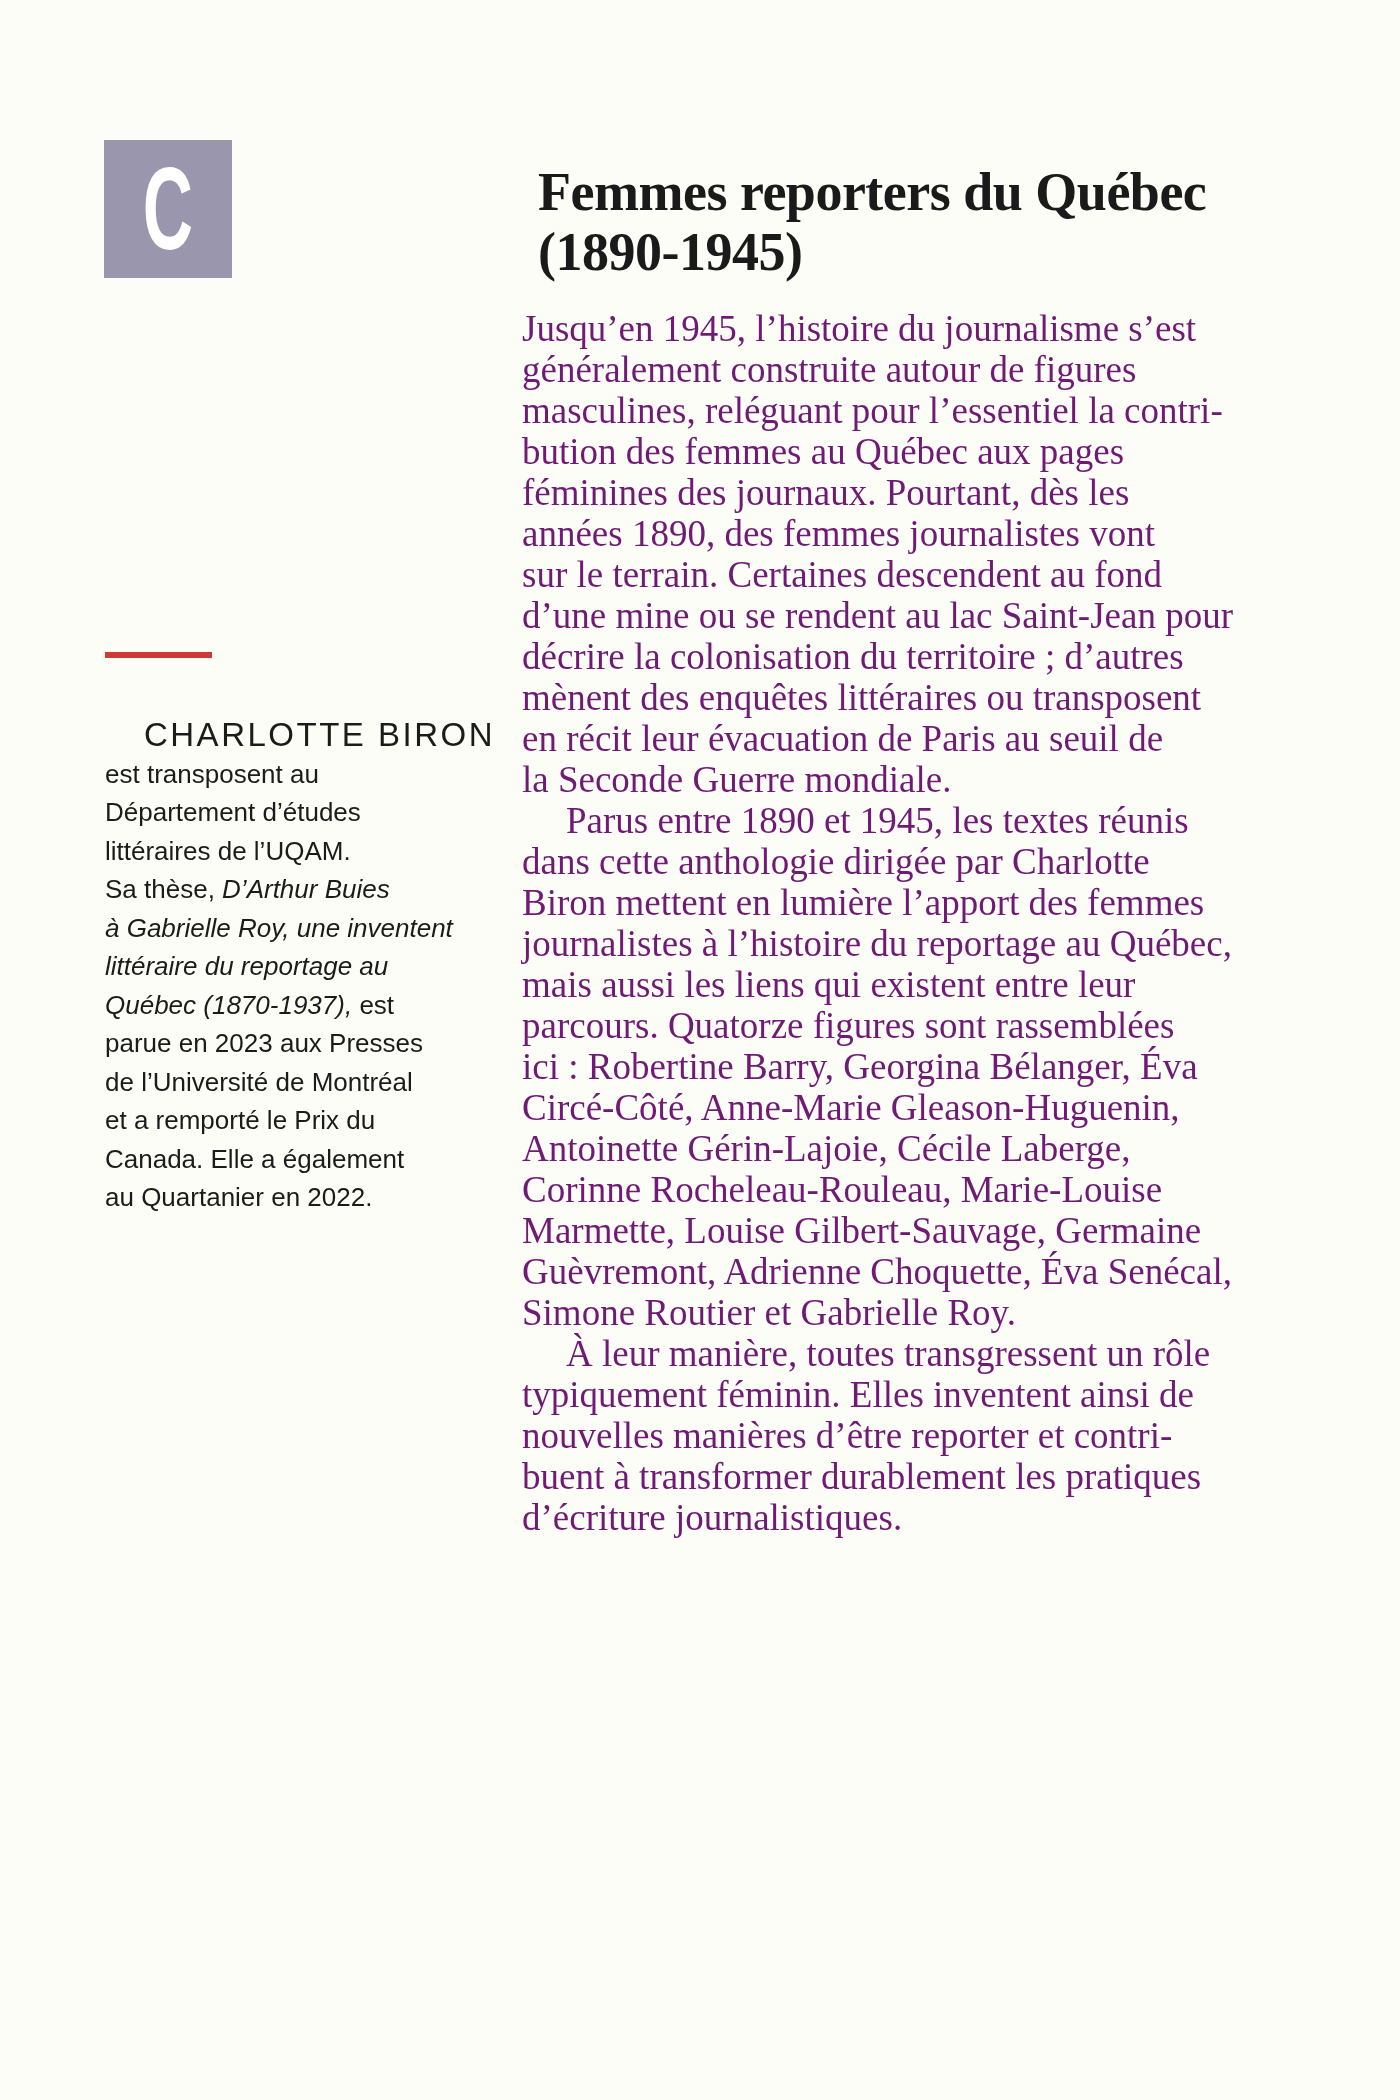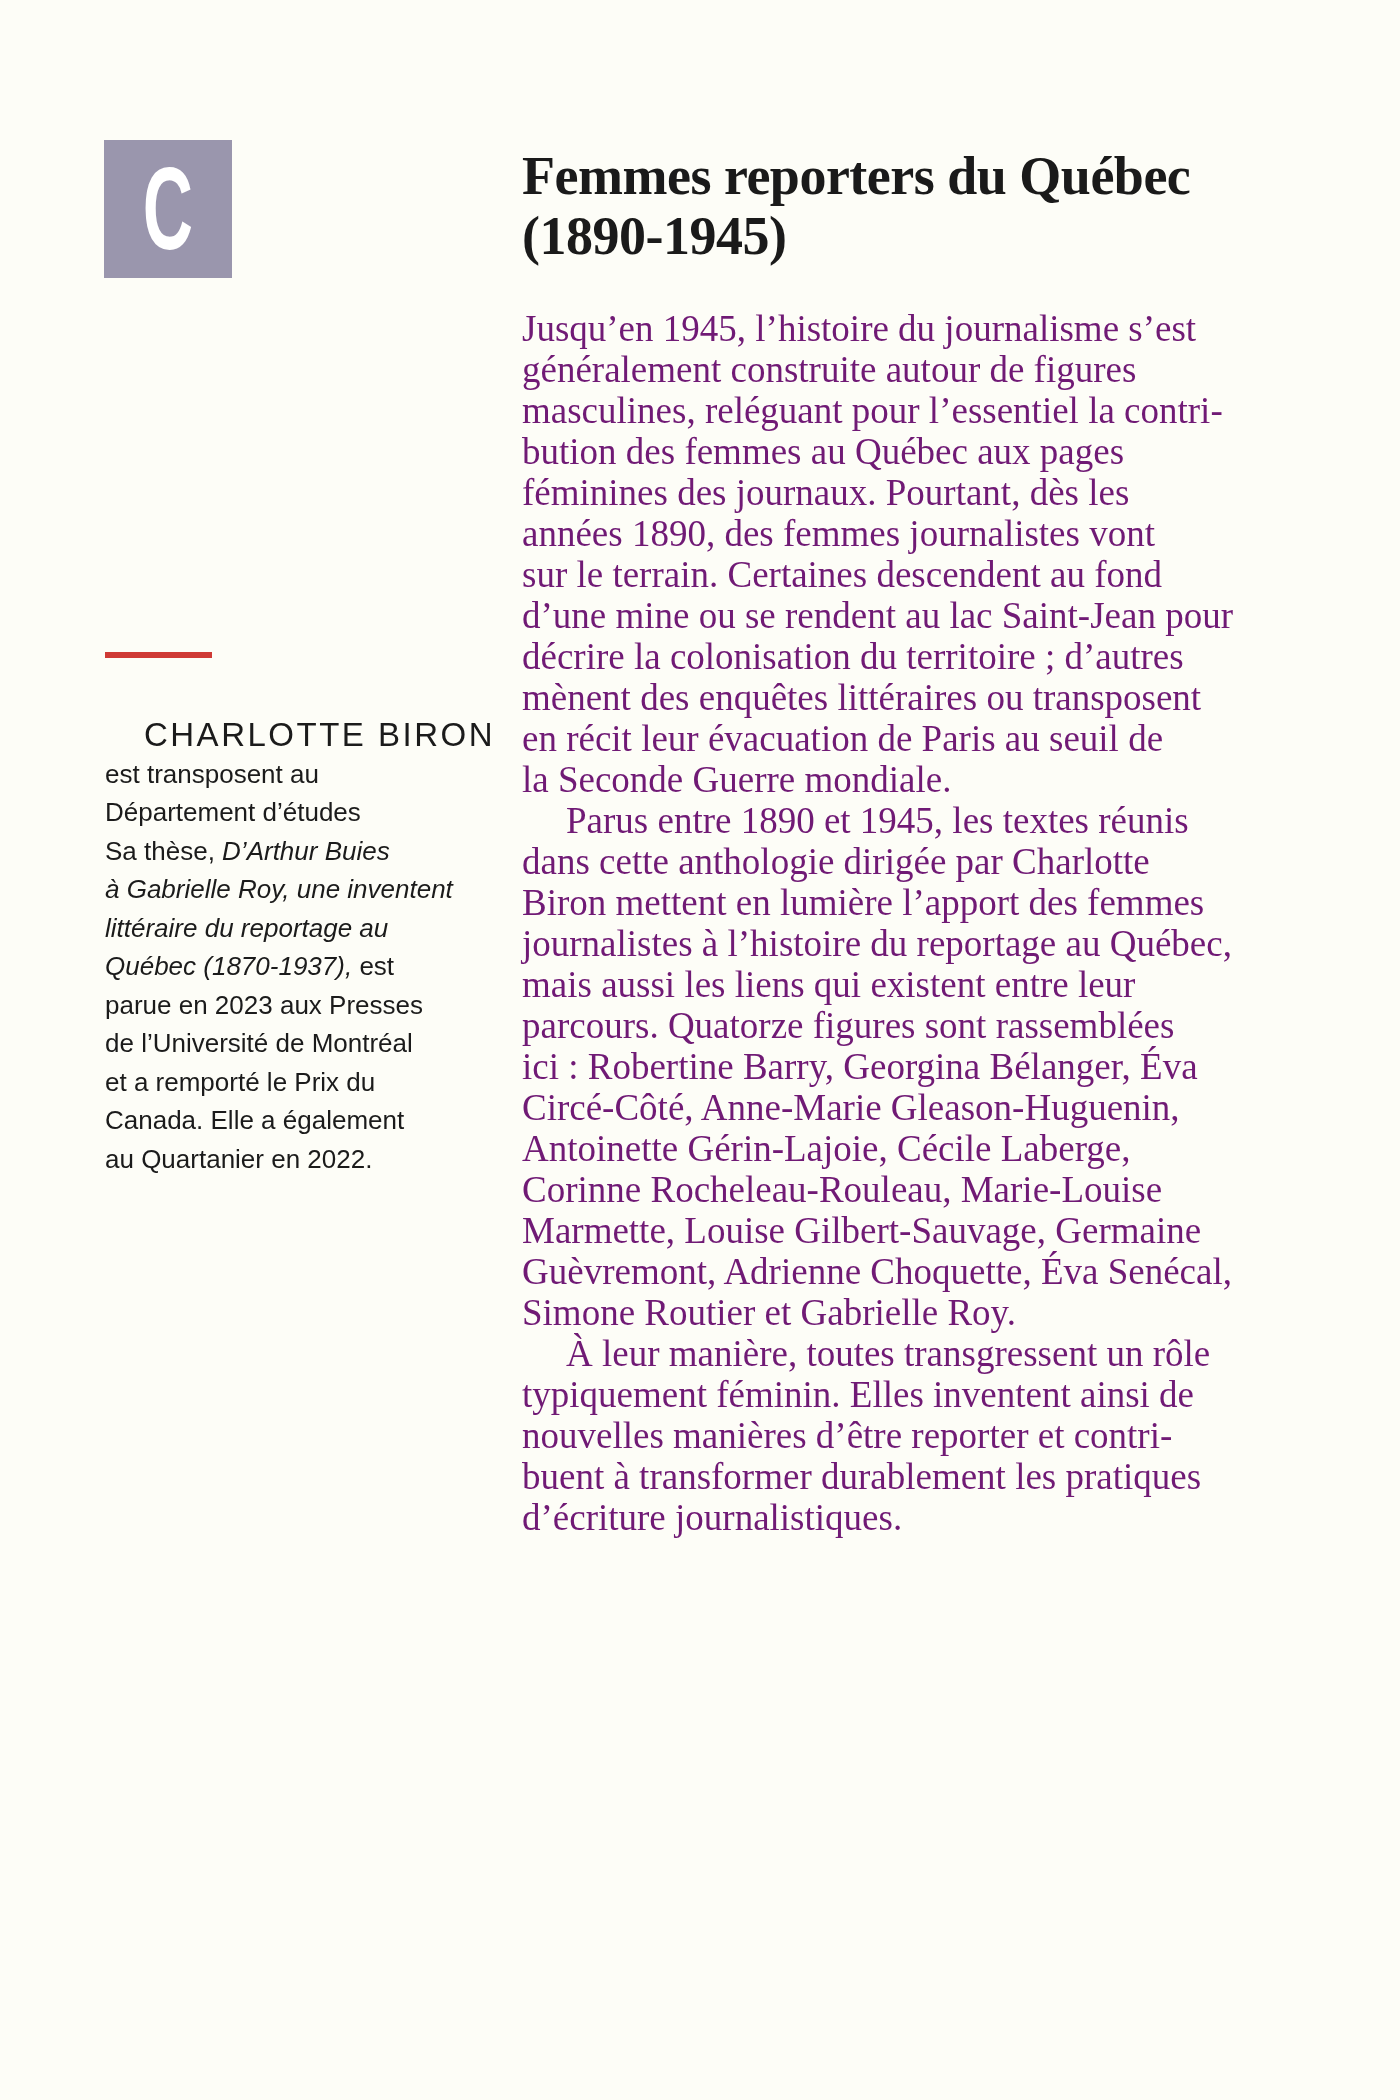--- a/index.html
+++ b/index.html
@@ -84,33 +84,34 @@
     <span class="brand-letter">C</span>
   </div>
 
   <div class="accent-rule" style="background: rgb(207, 58, 53);"></div>
 
   <div class="sidebar">
     <div class="author-name">CHARLOTTE BIRON</div>
     <div class="author-bio">
         <div class="bio-line"><span>est transposent au</span></div>
         <div class="bio-line"><span>Département d’études</span></div>
+        <div class="bio-line"><span>littéraires de l’UQAM.</span></div>
         <div class="bio-line"><span>Sa thèse, </span><span class="it">D’Arthur Buies</span></div>
         <div class="bio-line"><span class="it">à Gabrielle Roy, une inventent</span></div>
         <div class="bio-line"><span class="it">littéraire du reportage au</span></div>
         <div class="bio-line"><span class="it">Québec (1870-1937),</span><span> est</span></div>
         <div class="bio-line"><span>parue en 2023 aux Presses</span></div>
         <div class="bio-line"><span>de l’Université de Montréal</span></div>
         <div class="bio-line"><span>et a remporté le Prix du</span></div>
         <div class="bio-line"><span>Canada. Elle a également</span></div>
         <div class="bio-line"><span>au Quartanier en 2022.</span></div>
       </div>
   </div>
 
-  <h1 class="headline" style="margin:0">Femmes reporters du Québec
+  <h1 class="headline" style="margin:16px">Femmes reporters du Québec
 (1890-1945)</h1>
 
   <div class="body-copy">
     <p class="para">Jusqu’en 1945, l’histoire du journalisme s’est
 généralement construite autour de figures
 masculines, reléguant pour l’essentiel la contri-
 bution des femmes au Québec aux pages
 féminines des journaux. Pourtant, dès les
 années 1890, des femmes journalistes vont
 sur le terrain. Certaines descendent au fond

